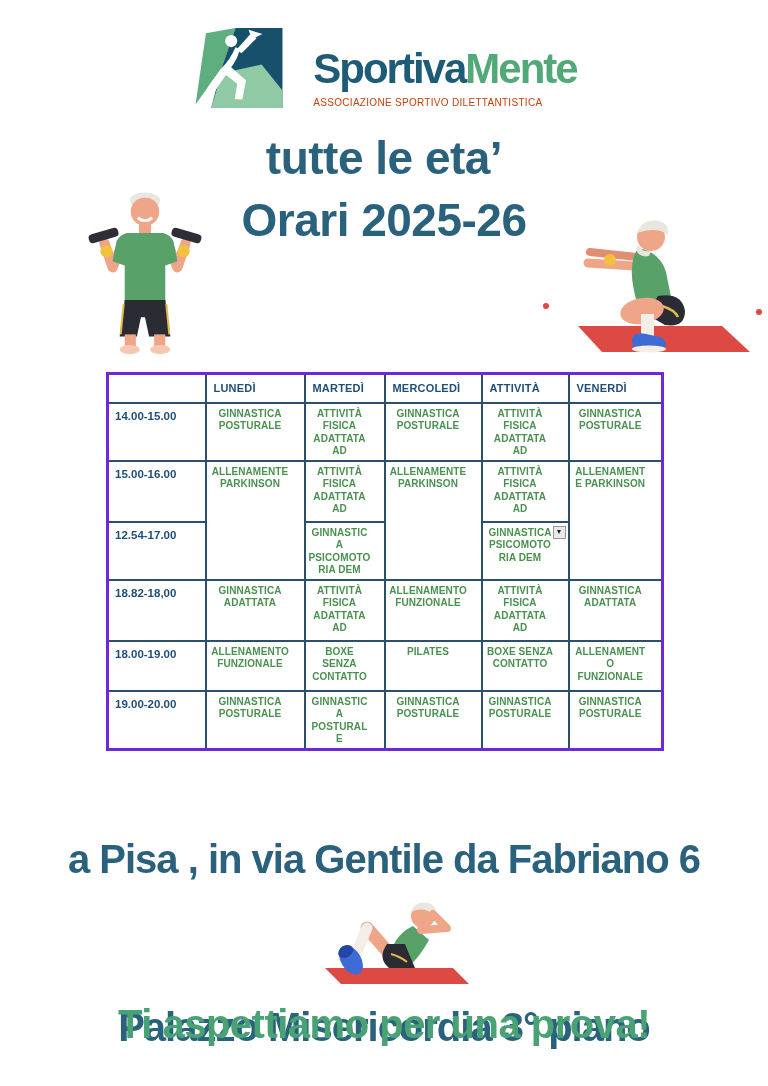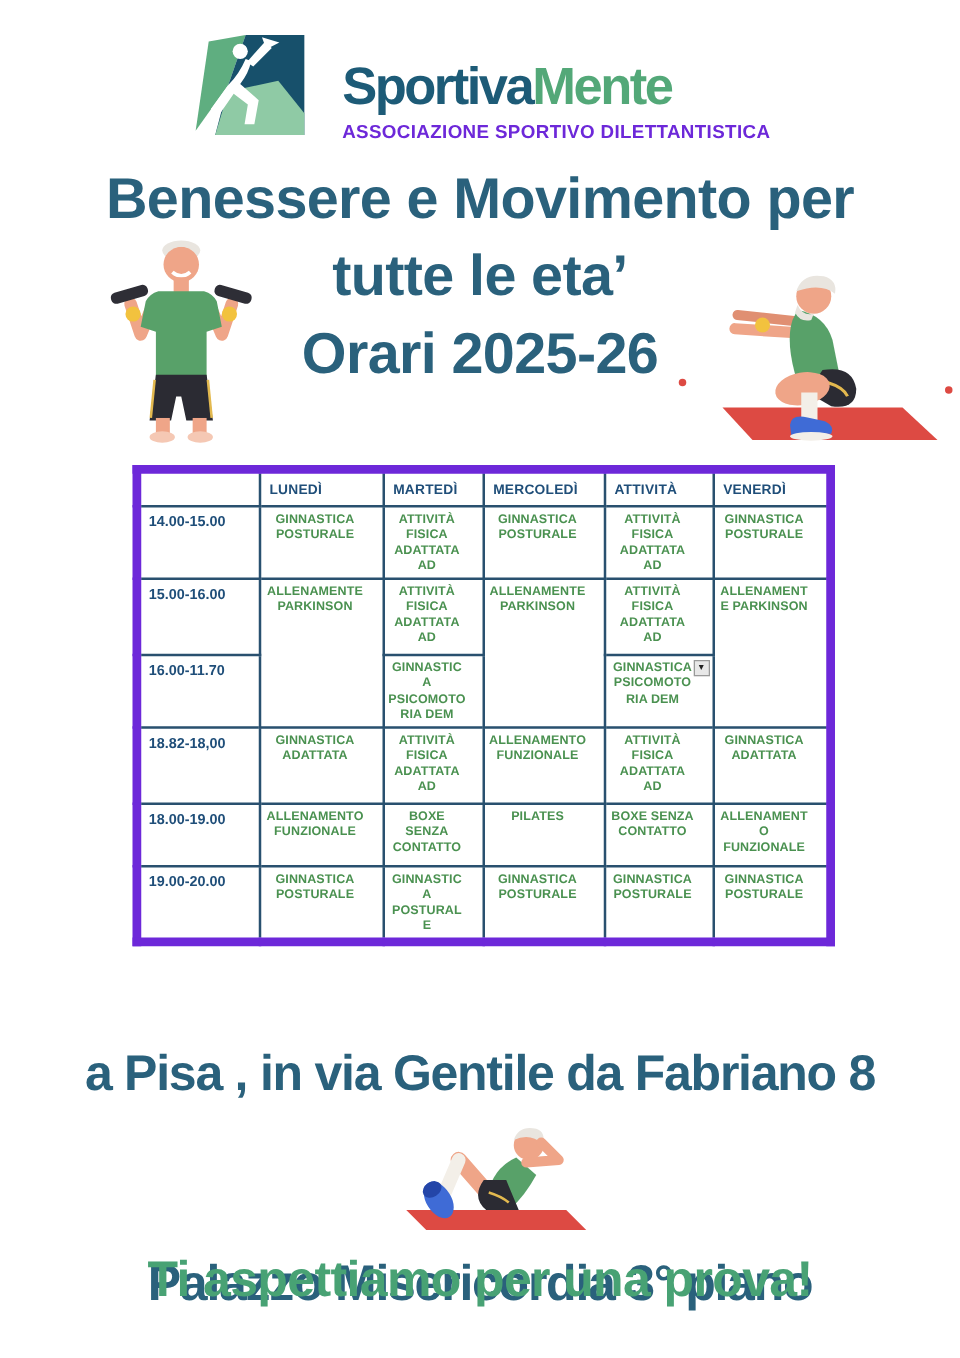--- a/index.html
+++ b/index.html
@@ -18,41 +18,41 @@
   .logo-mark{width:96px;height:80px;flex:0 0 auto;}
   .logo-textcol{margin-left:6px;margin-top:20px;text-align:left;}
   .brand{
     font-size:42px;font-weight:bold;letter-spacing:-2px;line-height:1;
     white-space:nowrap;
   }
   .brand .p1{color:#1d5b77;}
   .brand .p2{color:#53a878;}
   .brand-sub{
     margin-top:7px;
-    font-size:15px;font-weight:bold;color:#6d28d9;
+    font-size:10px;font-weight:normal;color:#c2410c;
     letter-spacing:0.3px;white-space:nowrap;
   }
   
   .heading{
     position:absolute;top:127px;left:0;width:768px;
     text-align:center;color:#2a617c;font-weight:bold;
     font-size:46px;line-height:62px;letter-spacing:-0.5px;
   }
   
   .fig{position:absolute;}
   .fig1{left:74px;top:188px;width:142px;height:168px;}
   .fig2{left:538px;top:208px;width:230px;height:155px;}
   .fig3{left:303px;top:876px;width:178px;height:114px;}
   
   table.sched{
     position:absolute;left:106px;top:372px;
     border-collapse:collapse;table-layout:fixed;
     background:#ffffff;
   }
-  table.sched{border:7px solid #6d28d9;}
+  table.sched{border:3px solid #6d28d9;}
   table.sched td,table.sched th{
     border:2px solid #29506f;
     vertical-align:top;overflow:hidden;
   }
   th.day{
     font-size:11px;font-weight:bold;color:#1f4e79;
     text-align:left;padding:7px 2px 2px 7px;vertical-align:top;
     letter-spacing:0.2px;
   }
   td.time{
@@ -103,21 +103,20 @@
       <path d="M47 25 L64 6 L70 12 L53 29 Z" fill="#ffffff"></path>
       <polygon points="61,2 77,7 65,13" fill="#ffffff"></polygon>
     </svg>
     <div class="logo-textcol">
       <div class="brand"><span class="p1">Sportiva</span><span class="p2">Mente</span></div>
       <div class="brand-sub">ASSOCIAZIONE SPORTIVO DILETTANTISTICA</div>
     </div>
   </div>
 
   <div class="heading">
-    <div>Benessere e Movimento per</div>
     <div>tutte le eta’</div>
     <div>Orari 2025-26</div>
   </div>
 
   <svg class="fig fig1" viewBox="0 0 140 165" aria-hidden="true">
     <ellipse cx="70" cy="12" rx="15" ry="8" fill="#e9e5df"></ellipse>
     <circle cx="70" cy="23" r="14" fill="#efa588"></circle>
     <path d="M56 14 Q70 4 84 14 L84 10 Q70 2 56 10 Z" fill="#e9e5df"></path>
     <path d="M63 29 q7 6 14 0" stroke="#ffffff" stroke-width="3" fill="none"></path>
     <rect x="64" y="33" width="12" height="12" fill="#efa588"></rect>
@@ -186,21 +185,21 @@
     </tr>
     <tr style="height:61px">
       <td class="time">15.00-16.00</td>
       <td class="cell vmid" rowspan="2">ALLENAMENTE PARKINSON</td>
       <td class="cell">ATTIVITÀ FISICA ADATTATA AD</td>
       <td class="cell vmid" rowspan="2">ALLENAMENTE PARKINSON</td>
       <td class="cell">ATTIVITÀ FISICA ADATTATA AD</td>
       <td class="cell vmid" rowspan="2">ALLENAMENTE PARKINSON</td>
     </tr>
     <tr style="height:49px">
-      <td class="time">16.00-11.70</td>
+      <td class="time">12.54-17.00</td>
       <td class="cell">GINNASTICA PSICOMOTORIA DEM</td>
       <td class="cell rel">
         <span>GINNASTICA PSICOMOTORIA DEM</span>
         <span class="ddmark">▾</span>
       </td>
     </tr>
     <tr style="height:61px">
       <td class="time">18.82-18,00</td>
       <td class="cell">GINNASTICA ADATTATA</td>
       <td class="cell">ATTIVITÀ FISICA ADATTATA AD</td>
@@ -221,21 +220,21 @@
       <td class="cell">GINNASTICA POSTURALE</td>
       <td class="cell">GINNASTICA POSTURALE</td>
       <td class="cell">GINNASTICA POSTURALE</td>
       <td class="cell">GINNASTICA POSTURALE</td>
       <td class="cell">GINNASTICA POSTURALE</td>
     </tr>
   </tbody>
     </table>
 
   <div class="address">
-    <div>a Pisa , in via Gentile da Fabriano 8</div>
+    <div>a Pisa , in via Gentile da Fabriano 6</div>
     <div>Palazzo Misericordia 3° piano</div>
     
   </div>
 
   <svg class="fig fig3" viewBox="0 0 178 114" aria-hidden="true">
     <polygon points="22,92 150,92 166,108 38,108" fill="#dd4a43"></polygon>
     <path d="M92 84 L64 52" stroke="#efa588" stroke-width="13" stroke-linecap="round"></path>
     <path d="M64 52 L52 80" stroke="#f3efe8" stroke-width="11" stroke-linecap="round"></path>
     <g transform="rotate(-32 48 84)">
       <ellipse cx="48" cy="84" rx="10" ry="16" fill="#3f6bd6"></ellipse>

